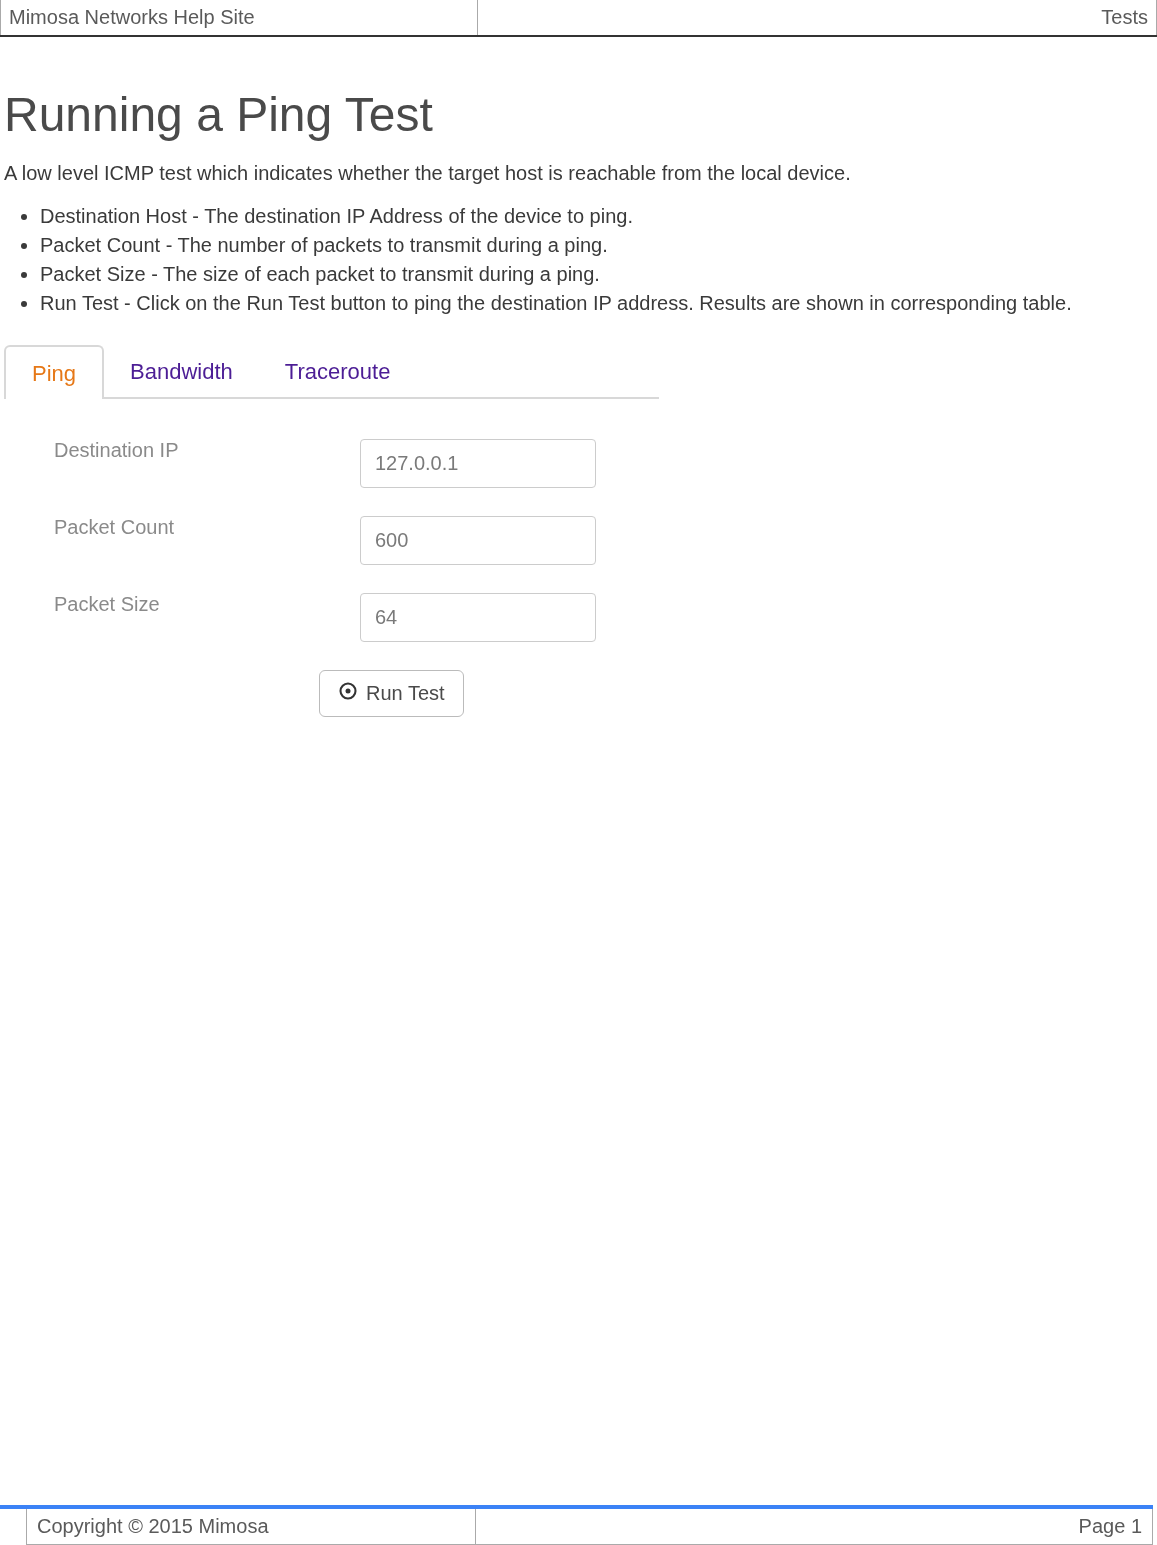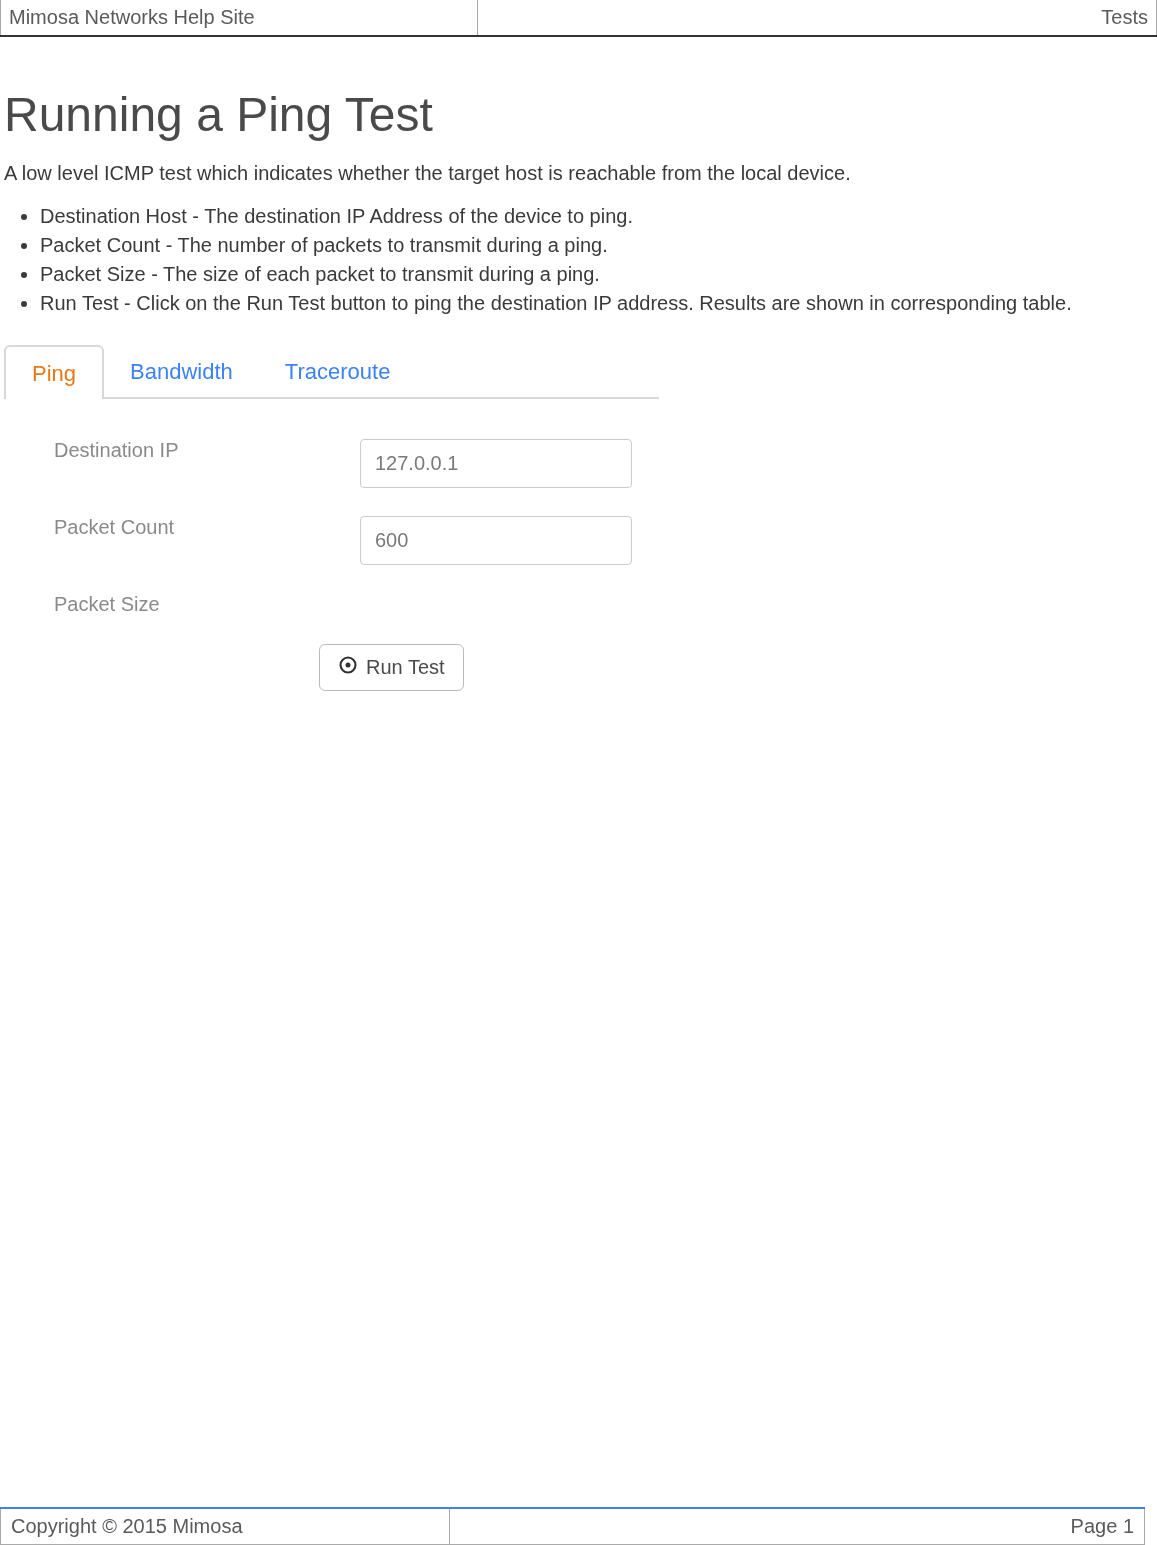--- a/index.html
+++ b/index.html
@@ -67,21 +67,21 @@
       width: 655px;
     }
     .tabs {
       display: flex;
       border-bottom: 2px solid #d8d8d8;
       align-items: flex-end;
     }
     .tab {
       padding: 14px 26px 12px 26px;
       font-size: 22px;
-      color: #3b82f6;
+      color: #4c1d95;
       cursor: pointer;
       position: relative;
     }
     .tab.active {
       color: #e67817;
       border: 2px solid #d8d8d8;
       border-bottom: none;
       border-top-left-radius: 6px;
       border-top-right-radius: 6px;
       background: #fff;
@@ -95,21 +95,21 @@
       align-items: flex-start;
       margin-bottom: 28px;
       gap: 41px;
     }
     .form-label {
       flex: 0 0 265px;
       font-size: 20px;
       color: #8a8a8a;
     }
     .form-input {
-      width: 272px;
+      width: 236px;
       padding: 12px 14px;
       font-size: 20px;
       color: #7a7a7a;
       border: 1px solid #ccc;
       border-radius: 4px;
       background: #fff;
     }
     .button-row {
       display: flex;
       padding-left: 265px;
@@ -128,23 +128,24 @@
       cursor: pointer;
     }
     .run-button svg {
       width: 20px;
       height: 20px;
     }
     .footer {
       position: absolute;
       bottom: 0;
       left: 0;
-      right: 12px;
-      display: flex;
-      border-top: 2px solid #3b82f6;
+      right: 4px;
+      display: flex;
+      border-top: 4px solid #3b82f6;
+      padding-left: 26px;
     }
     .footer-left {
       flex: 0 0 450px;
       padding: 6px 10px;
       border-left: 1px solid #aaa;
       border-right: 1px solid #aaa;
       border-bottom: 1px solid #aaa;
       font-size: 20px;
       color: #5a5a5a;
     }
@@ -191,20 +192,21 @@
       <div class="form-row">
         <div class="form-label">Destination IP</div>
         <input class="form-input" type="text" value="127.0.0.1" style="">
       </div>
       <div class="form-row">
         <div class="form-label">Packet Count</div>
         <input class="form-input" type="text" value="600" style="">
       </div>
       <div class="form-row">
         <div class="form-label">Packet Size</div>
+        <input class="form-input" type="text" value="64" style="">
       </div>
       <div class="button-row">
         <button class="run-button">
           <span>
             <svg viewBox="0 0 24 24" width="20" height="20">
                 <circle cx="12" cy="12" r="9" fill="none" stroke="#333" stroke-width="2.5"></circle>
                 <circle cx="12" cy="12" r="3" fill="#333"></circle>
               </svg></span>
           <span>Run Test</span>
         </button>

